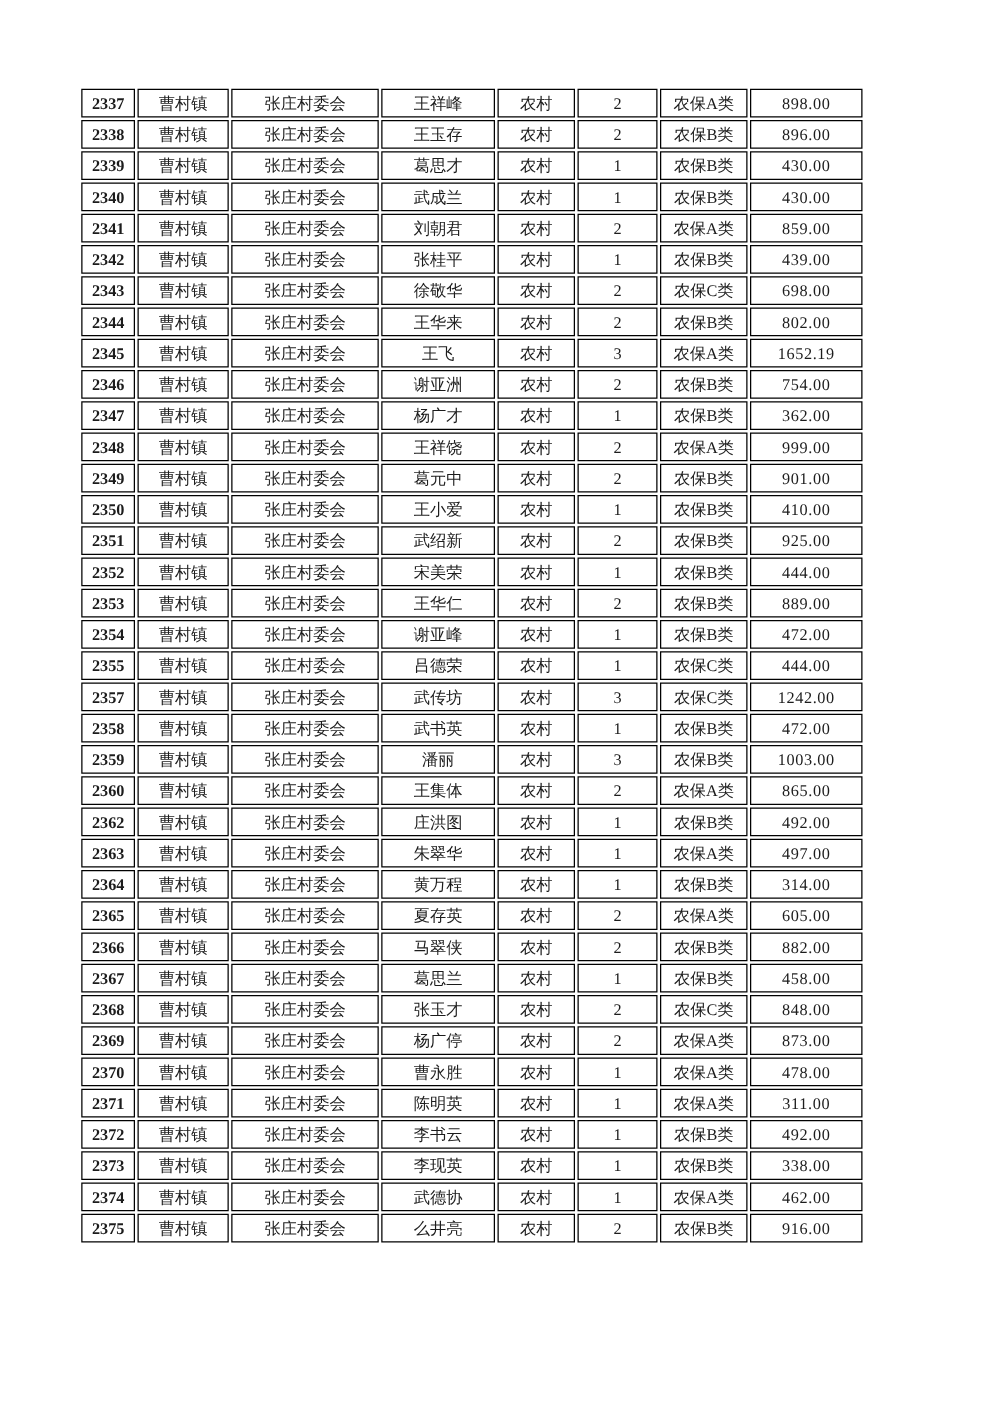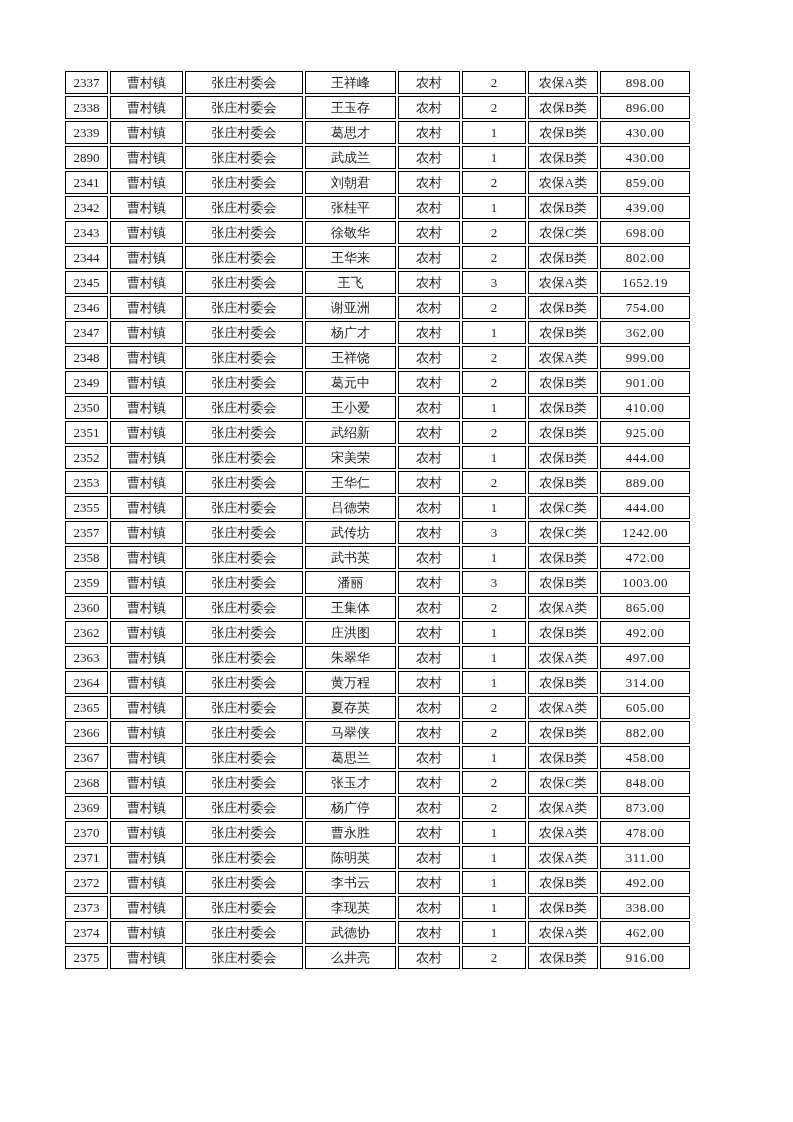--- a/index.html
+++ b/index.html
@@ -29,21 +29,21 @@
     height: 21px;
     padding: 0;
     text-align: center;
     vertical-align: middle;
     font-size: 13px;
     line-height: 21px;
     white-space: nowrap;
     overflow: hidden;
     background: #ffffff;
   }
-  td.col-id       { width: 41px;  }
+  td.col-id       { width: 41px; font-weight: bold;  }
   td.col-town     { width: 71px;  }
   td.col-village  { width: 116px; }
   td.col-name     { width: 89px;  }
   td.col-type     { width: 60px;  }
   td.col-count    { width: 62px;  }
   td.col-category { width: 68px;  }
   td.col-amount   { width: 88px;  letter-spacing: 0.5px; }
 </style>
 </head>
 <body>
@@ -75,21 +75,21 @@
     <td class="col-id">2339</td>
     <td class="col-town">曹村镇</td>
     <td class="col-village">张庄村委会</td>
     <td class="col-name">葛思才</td>
     <td class="col-type">农村</td>
     <td class="col-count">1</td>
     <td class="col-category">农保B类</td>
     <td class="col-amount">430.00</td>
   </tr>
         <tr>
-    <td class="col-id">2890</td>
+    <td class="col-id">2340</td>
     <td class="col-town">曹村镇</td>
     <td class="col-village">张庄村委会</td>
     <td class="col-name">武成兰</td>
     <td class="col-type">农村</td>
     <td class="col-count">1</td>
     <td class="col-category">农保B类</td>
     <td class="col-amount">430.00</td>
   </tr>
         <tr>
     <td class="col-id">2341</td>
@@ -213,20 +213,30 @@
   </tr>
         <tr>
     <td class="col-id">2353</td>
     <td class="col-town">曹村镇</td>
     <td class="col-village">张庄村委会</td>
     <td class="col-name">王华仁</td>
     <td class="col-type">农村</td>
     <td class="col-count">2</td>
     <td class="col-category">农保B类</td>
     <td class="col-amount">889.00</td>
+  </tr>
+        <tr>
+    <td class="col-id">2354</td>
+    <td class="col-town">曹村镇</td>
+    <td class="col-village">张庄村委会</td>
+    <td class="col-name">谢亚峰</td>
+    <td class="col-type">农村</td>
+    <td class="col-count">1</td>
+    <td class="col-category">农保B类</td>
+    <td class="col-amount">472.00</td>
   </tr>
         <tr>
     <td class="col-id">2355</td>
     <td class="col-town">曹村镇</td>
     <td class="col-village">张庄村委会</td>
     <td class="col-name">吕德荣</td>
     <td class="col-type">农村</td>
     <td class="col-count">1</td>
     <td class="col-category">农保C类</td>
     <td class="col-amount">444.00</td>

